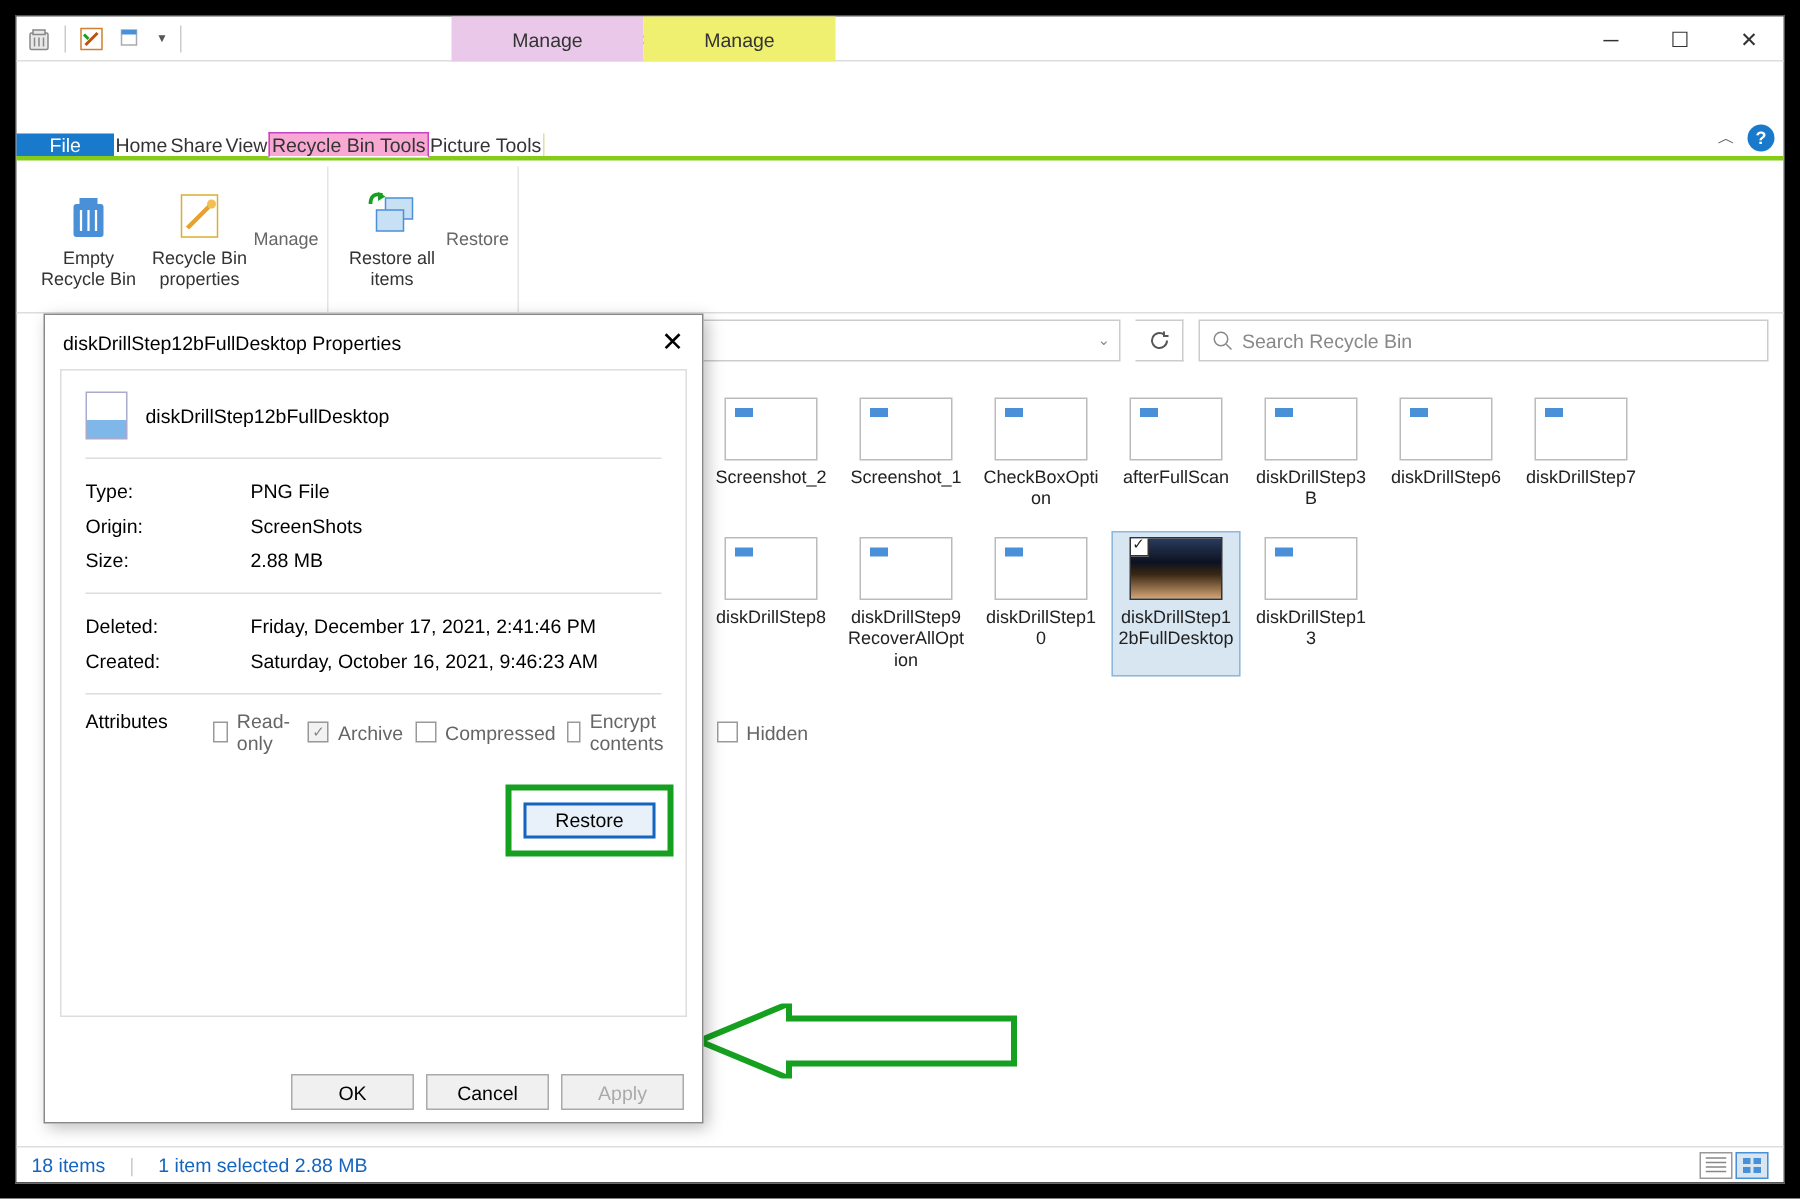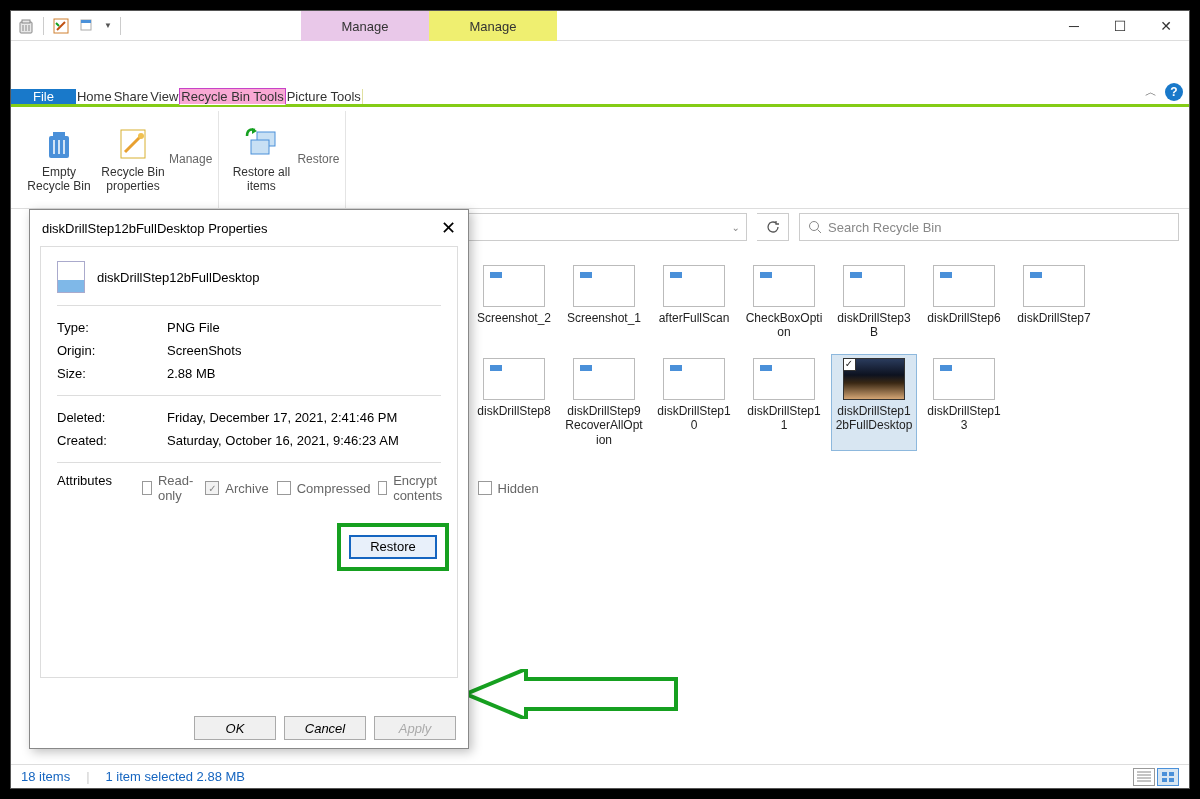--- a/index.html
+++ b/index.html
@@ -80,21 +80,21 @@
 .file-ico { width: 28px; height: 32px; border: 1px solid #aac; background: linear-gradient(to bottom, #fff 60%, #7fb8e8 60%); }
 .prop-row { display: flex; padding: 4px 0; font-size: 13px; }
 .prop-row .k { width: 110px; }
 .hr { border-top: 1px solid #ddd; margin: 10px 0; }
 .attrs { display: flex; gap: 30px; }
 .attr-col { display: flex; gap: 8px; }
 .chk { display: flex; align-items: center; gap: 6px; font-size: 13px; color: #666; }
 .chk .box { width: 14px; height: 14px; border: 1px solid #999; display: flex; align-items: center; justify-content: center; font-size: 10px; color: #888; background: #fff; }
 .restore-wrap { margin-top: 20px; padding: 8px; border: 4px solid #16a020; display: inline-block; margin-left: 280px; }
 .restore-btn { width: 88px; height: 24px; border: 2px solid #1565c0; background: #e8f0fa; font-size: 13px; text-align: center; line-height: 20px; }
-.dialog-footer { height: 40px; border-top: none; display: flex; justify-content: flex-end; align-items: center; gap: 8px; padding: 0 12px; font-style: italic; }
+.dialog-footer { height: 40px; border-top: none; display: flex; justify-content: flex-end; align-items: center; gap: 8px; padding: 0 12px; }
 .dlg-btn { width: 82px; height: 24px; border: 1px solid #aaa; background: #f0f0f0; font-size: 13px; display: flex; align-items: center; justify-content: center; }
 .dlg-btn.disabled { color: #aaa; }
 
 
 .arrow { position: absolute; left: 455px; top: 658px; z-index: 5; }
 
 
 .th-inner { position: absolute; }
 .th-bar { background: #4a90d9; }
 </style>
@@ -232,34 +232,34 @@
             <div class="th-inner" style="left:4px;top:4px;width:54px;height:34px;background:#fff;"></div>
               <div class="th-inner th-bar" style="left:6px;top:6px;width:12px;height:6px;"></div>
           </div>
           <span style="word-break: break-all;">Screenshot_1</span>
         </div>
         <div class="file-item">
           <div class="thumb">
             <div class="th-inner" style="left:4px;top:4px;width:54px;height:34px;background:#fff;"></div>
               <div class="th-inner th-bar" style="left:6px;top:6px;width:12px;height:6px;"></div>
           </div>
+          <span style="word-break: break-all;">CheckBoxOption</span>
+        </div>
+        <div class="file-item">
+          <div class="thumb">
+            <div class="th-inner" style="left:4px;top:4px;width:54px;height:34px;background:#fff;"></div>
+              <div class="th-inner th-bar" style="left:6px;top:6px;width:12px;height:6px;"></div>
+          </div>
           <span style="word-break: break-all;">afterFullScan</span>
         </div>
         <div class="file-item">
           <div class="thumb">
             <div class="th-inner" style="left:4px;top:4px;width:54px;height:34px;background:#fff;"></div>
               <div class="th-inner th-bar" style="left:6px;top:6px;width:12px;height:6px;"></div>
           </div>
-          <span style="word-break: break-all;">CheckBoxOption</span>
-        </div>
-        <div class="file-item">
-          <div class="thumb">
-            <div class="th-inner" style="left:4px;top:4px;width:54px;height:34px;background:#fff;"></div>
-              <div class="th-inner th-bar" style="left:6px;top:6px;width:12px;height:6px;"></div>
-          </div>
           <span style="word-break: break-all;">diskDrillStep3B</span>
         </div>
         <div class="file-item">
           <div class="thumb">
             <div class="th-inner" style="left:4px;top:4px;width:54px;height:34px;background:#fff;"></div>
               <div class="th-inner th-bar" style="left:6px;top:6px;width:12px;height:6px;"></div>
           </div>
           <span style="word-break: break-all;">diskDrillStep6</span>
         </div>
         <div class="file-item">
@@ -282,27 +282,20 @@
               <div class="th-inner th-bar" style="left:6px;top:6px;width:12px;height:6px;"></div>
           </div>
           <span style="word-break: break-all;">diskDrillStep9RecoverAllOption</span>
         </div>
         <div class="file-item">
           <div class="thumb">
             <div class="th-inner" style="left:4px;top:4px;width:54px;height:34px;background:#fff;"></div>
               <div class="th-inner th-bar" style="left:6px;top:6px;width:12px;height:6px;"></div>
           </div>
           <span style="word-break: break-all;">diskDrillStep10</span>
-        </div>
-        <div class="file-item">
-          <div class="thumb">
-            <div class="th-inner" style="left:4px;top:4px;width:54px;height:34px;background:#fff;"></div>
-              <div class="th-inner th-bar" style="left:6px;top:6px;width:12px;height:6px;"></div>
-          </div>
-          <span style="word-break: break-all;">diskDrillStep11</span>
         </div>
         <div class="file-item selected">
           <div class="thumb space">
             <div class="check-overlay">✓</div>
           </div>
           <span style="word-break: break-all;">diskDrillStep12bFullDesktop</span>
         </div>
         <div class="file-item">
           <div class="thumb">
             <div class="th-inner" style="left:4px;top:4px;width:54px;height:34px;background:#fff;"></div>

